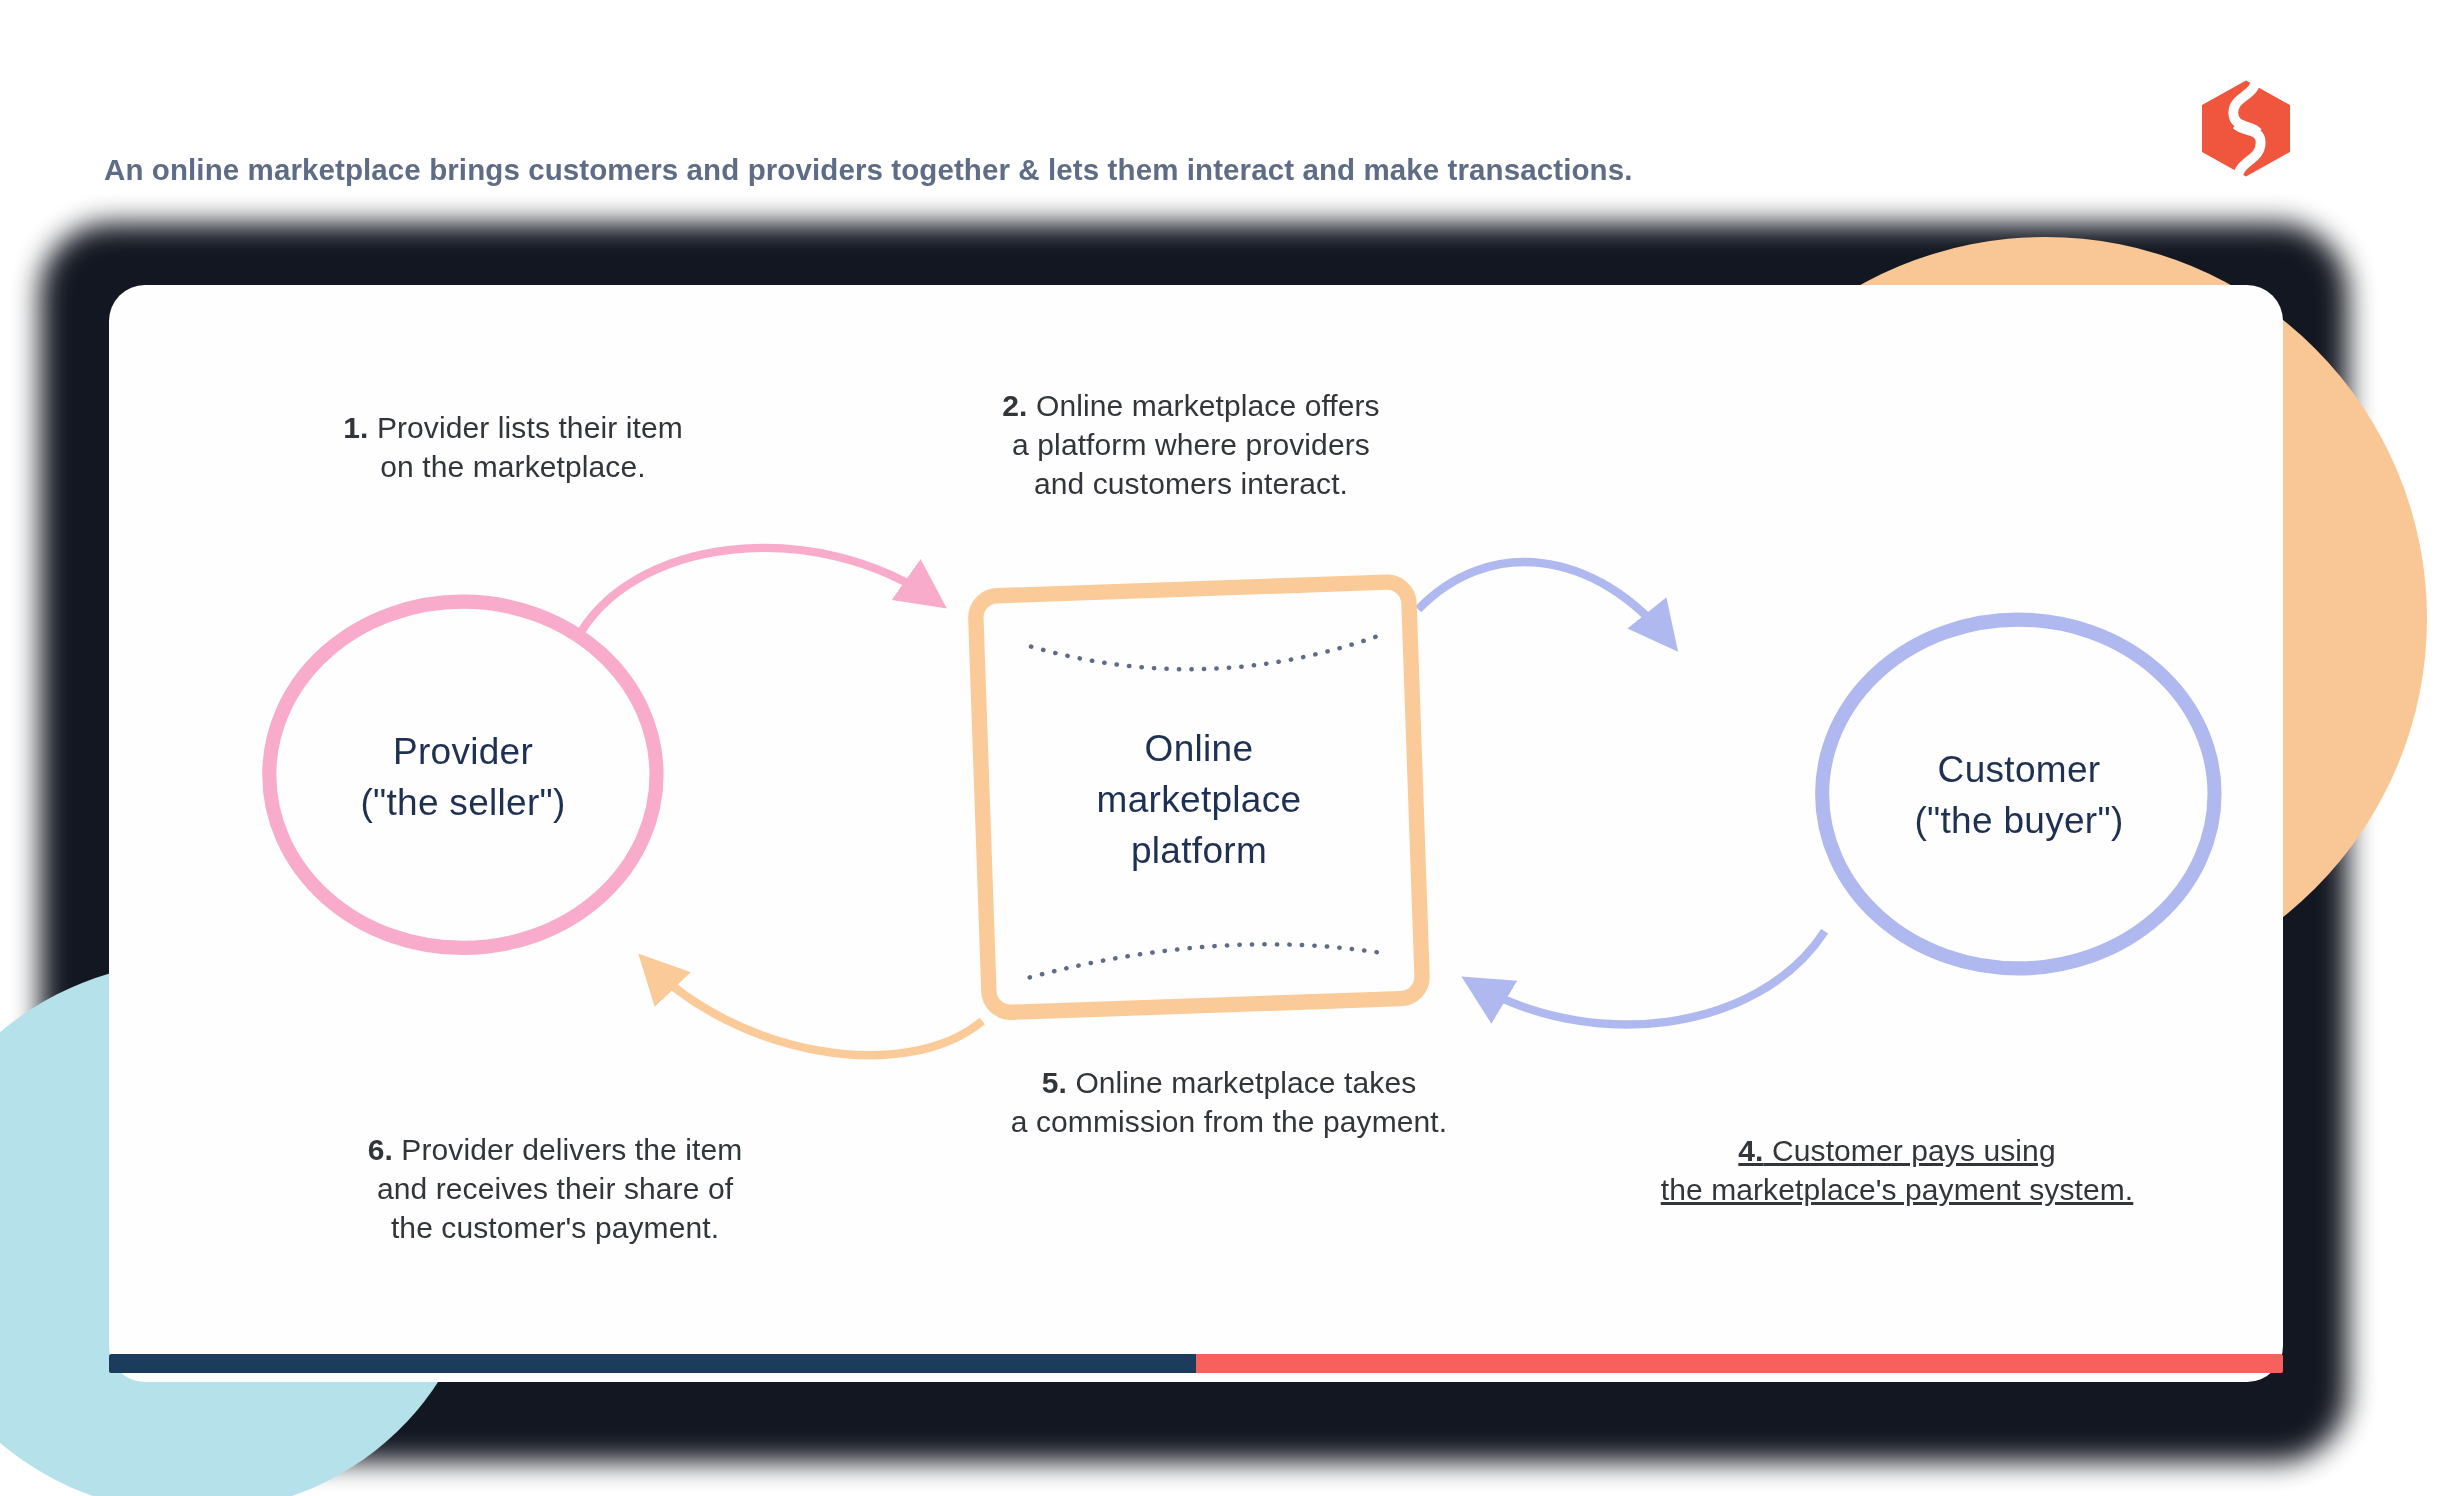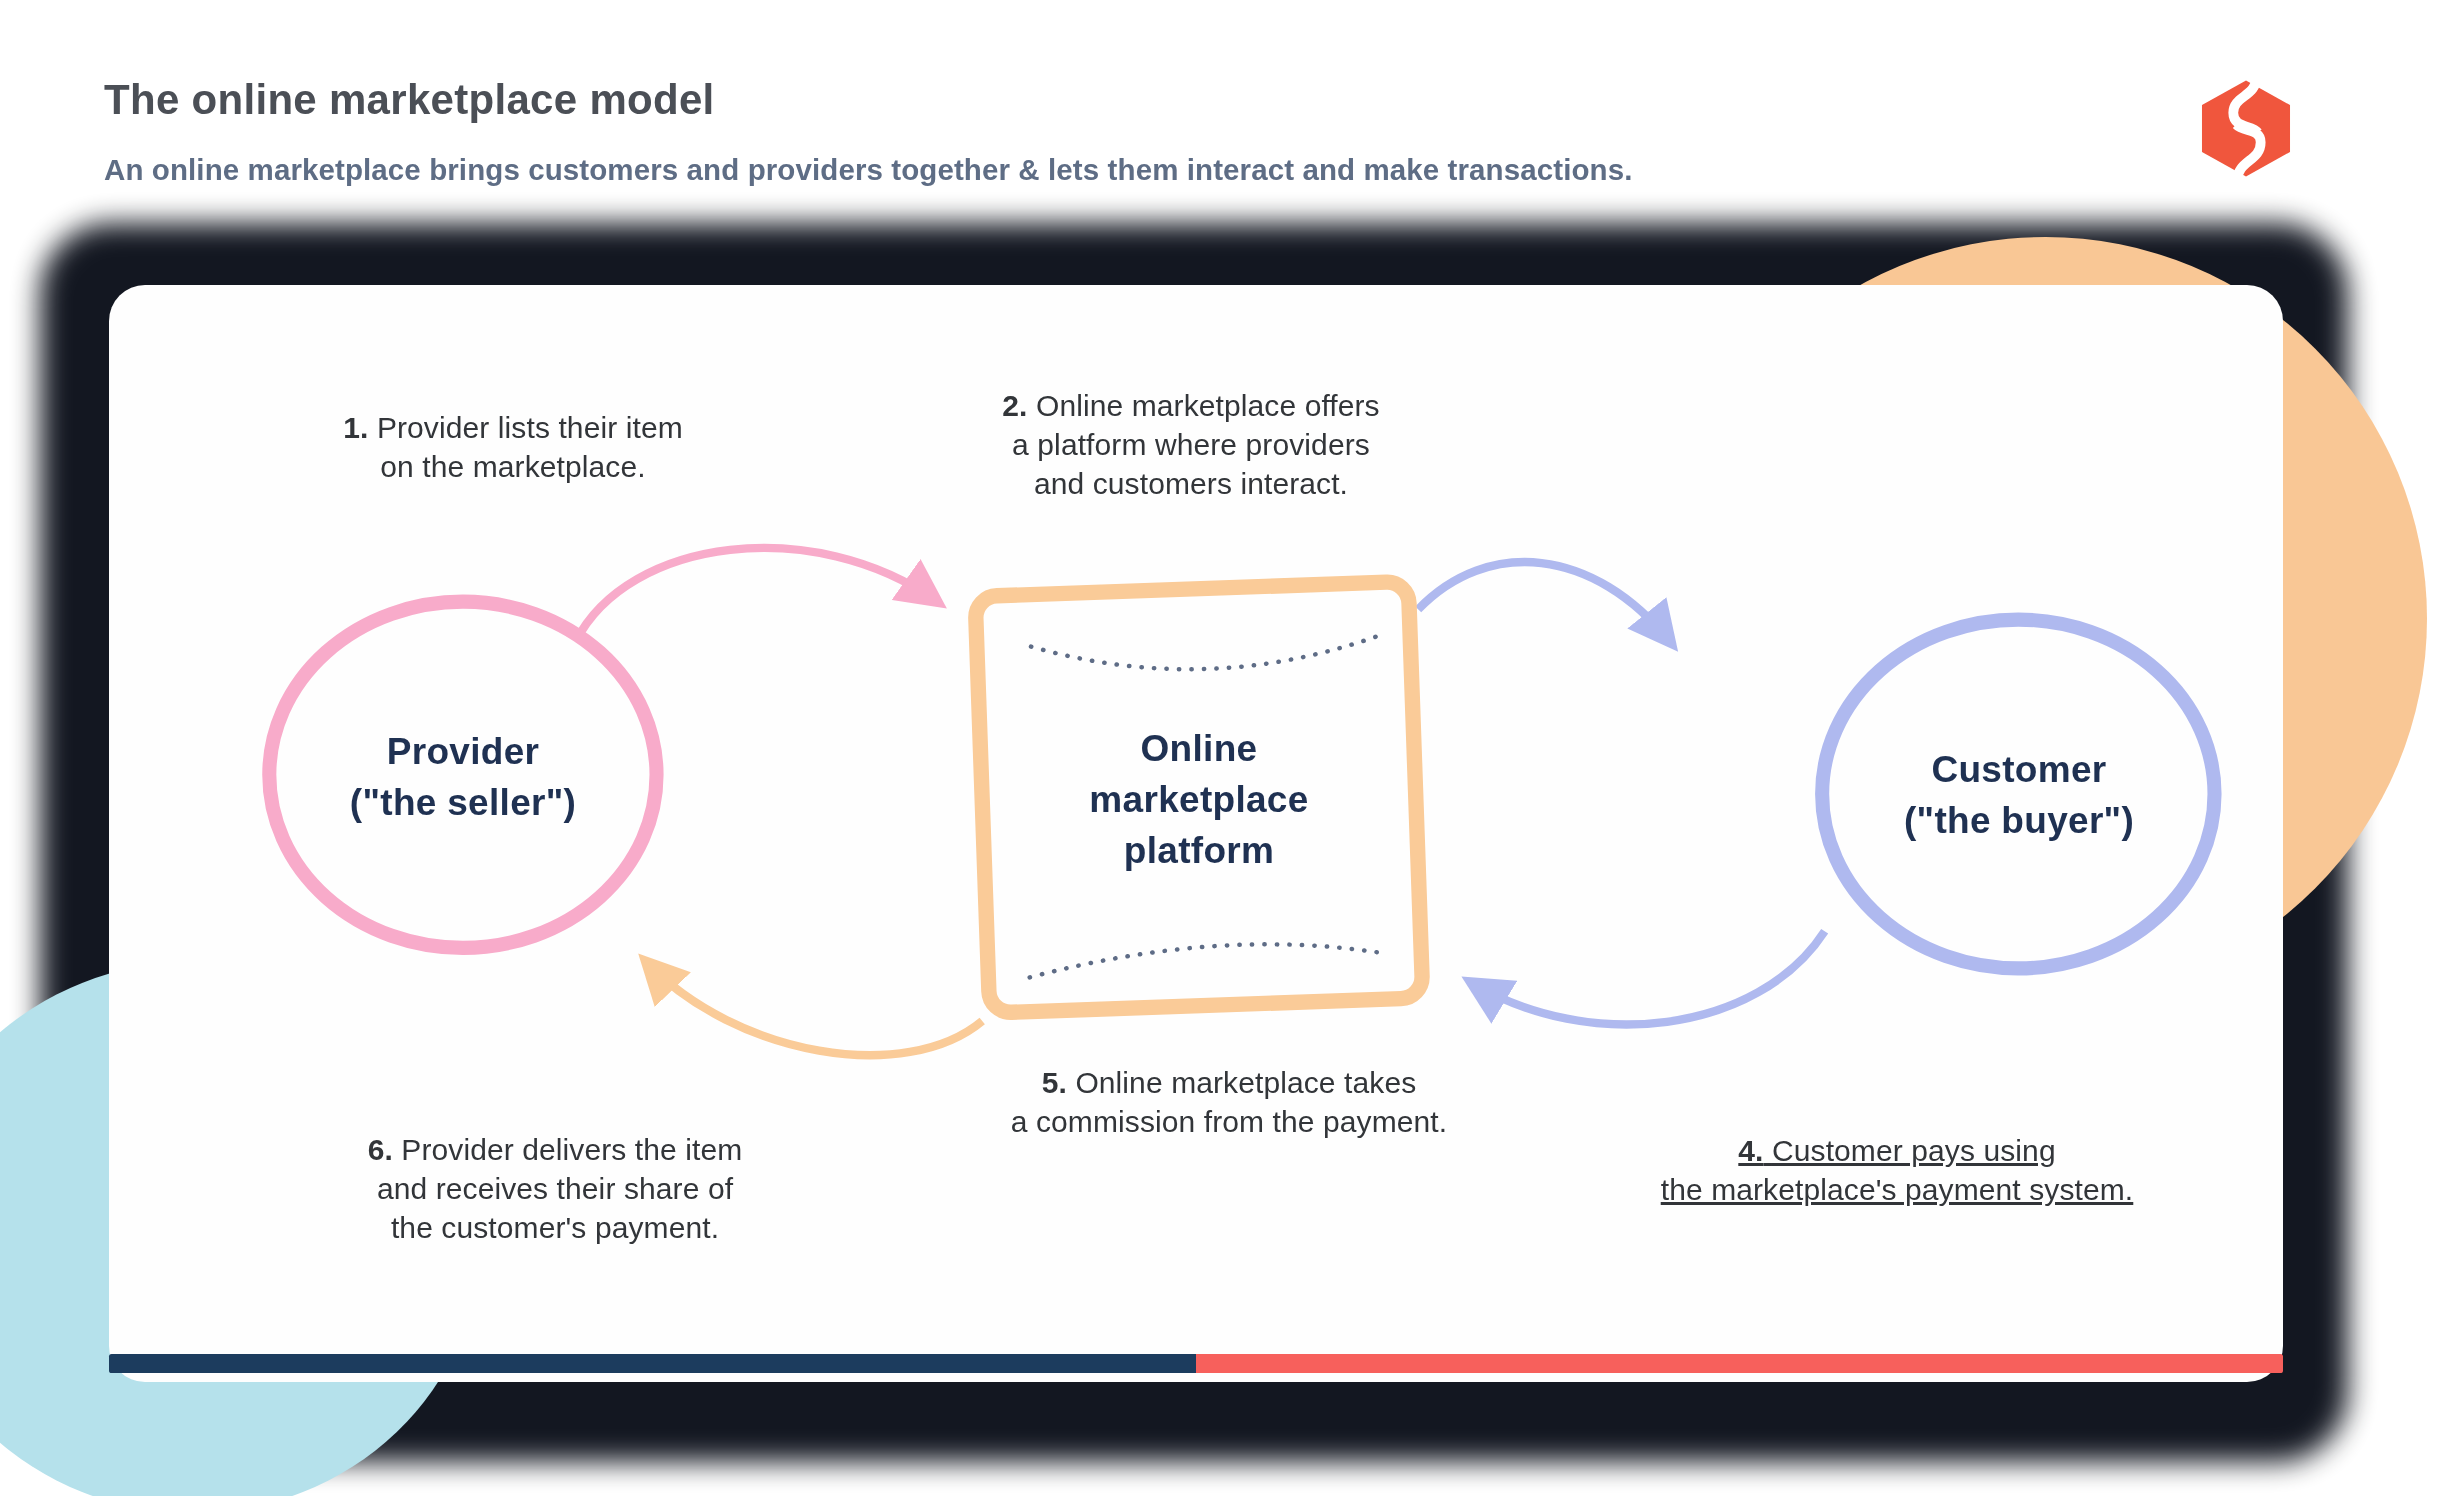--- a/index.html
+++ b/index.html
@@ -34,21 +34,21 @@
   .bar { position: absolute; bottom: 9px; height: 19px; width: 50%; }
   .bar-navy { left: 0;  background: #1C3C5E; border-radius: 2.6px 0 0 2.6px; }
   .bar-red  { right: 0; background: #F7605C; border-radius: 0 2.6px 2.6px 0; }
 
   
   .diagram { position: absolute; left: 0; top: 0; width: 2462px; height: 1497px; z-index: 4; }
 
   .label {
     position: absolute; transform: translate(-50%, -50%);
     text-align: center; white-space: pre-line; z-index: 5;
-    color: #1F3152; font-size: 37px; font-weight: 700; line-height: 1.38; letter-spacing: 0.3px;
+    color: #1F3152; font-size: 37px; font-weight: 400; line-height: 1.38; letter-spacing: 0.3px;
   }
   .lbl-provider { left: 463px;  top: 777px; }
   .lbl-platform { left: 1199px; top: 800px; }
   .lbl-customer { left: 2019px; top: 795px; }
 
   .step {
     position: absolute; transform: translate(-50%, -50%);
     text-align: center; z-index: 5;
     color: #323539; font-size: 30px; line-height: 1.3; letter-spacing: 0.1px;
   }
@@ -59,21 +59,20 @@
   .step-3 { left: 1833px; top: 447px; }
   .step-4 { left: 1897px; top: 1170px; text-decoration: underline; }
   .step-5 { left: 1229px; top: 1102px; }
   .step-6 { left: 555px;  top: 1188px; }
 </style>
 </head>
 <body>
 
 <div class="stage">
 
-  <div class="title">The online marketplace model</div>
   <div class="subtitle">An online marketplace brings customers and providers together &amp; lets them interact and make transactions.</div>
 
   <svg class="logo" viewBox="0 0 92 100" aria-hidden="true">
     <polygon points="46,1 91,26 91,74 46,99 1,74 1,26" fill="#F0563D"></polygon>
     <path d="M 57 -4 C 57 18 33 16 33 34 C 33 50 52 46 58 54" fill="none" stroke="#ffffff" stroke-width="10"></path>
     <path d="M 37 104 C 37 82 61 84 61 64 C 61 50 44 54 36 46" fill="none" stroke="#ffffff" stroke-width="10"></path>
   </svg>
 
   <div class="card-shadow"></div>
   <div class="blob blob-cyan"></div>

